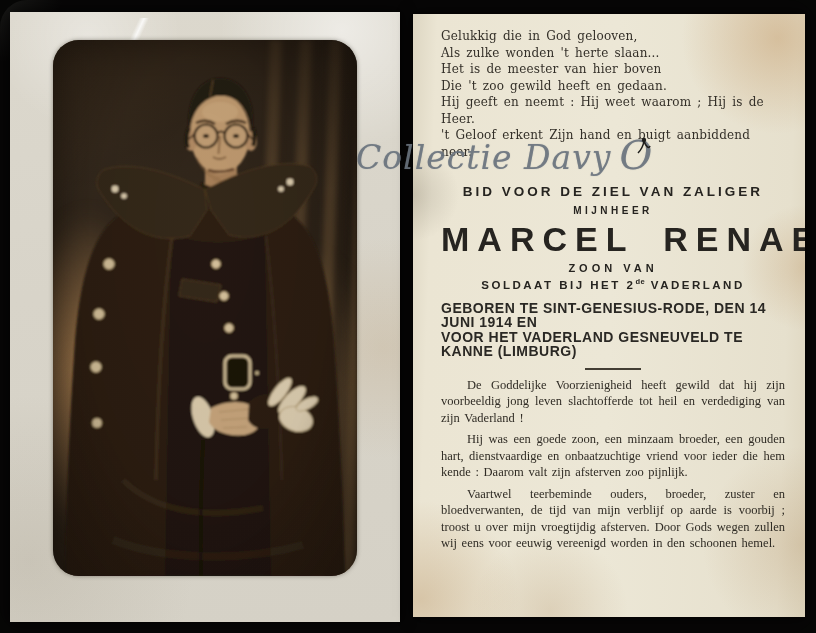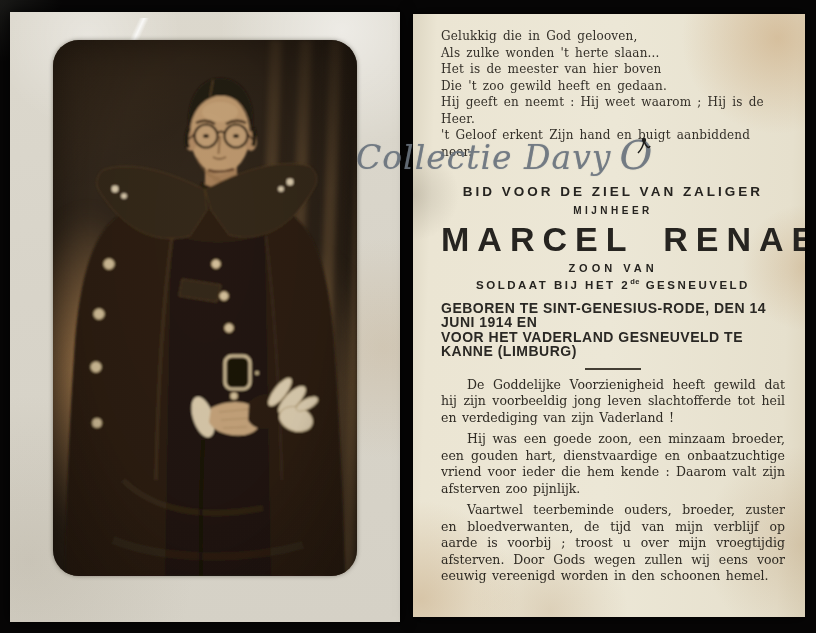--- a/index.html
+++ b/index.html
@@ -1,18 +1,18 @@
 <!DOCTYPE html>
 <html><head>
 <meta charset="utf-8">
 <style>
   html,body{margin:0;padding:0;background:#060605;}
   .scan{position:relative;width:816px;height:633px;background:
     radial-gradient(circle at 0% 0%, #1a1a18 0%, transparent 6%),
-    #070606;overflow:hidden;font-family:"DejaVu Serif", serif;}
+    #070606;overflow:hidden;font-family:"DejaVu Serif", serif;border-radius:27px;}
   .card{position:absolute;box-shadow:0 0 14px rgba(0,0,0,.9);}
   
   .card-front{left:10px;top:12px;width:390px;height:610px;
     background:
       radial-gradient(circle at 85% 3%, rgba(255,255,255,.5), transparent 18%),
       radial-gradient(circle at 20% 4%, rgba(255,255,255,.35), transparent 14%),
       radial-gradient(circle at 96% 55%, rgba(186,158,118,.25), transparent 22%),
       radial-gradient(circle at 5% 90%, rgba(150,140,120,.2), transparent 25%),
       linear-gradient(176deg,#dcd8cd 0%,#d8d4c9 45%,#d5d1c6 100%);}
   .crease{position:absolute;left:70px;top:6px;width:110px;height:40px;
@@ -54,21 +54,21 @@
   .zoon-van{margin-top:3px;font-size:11px;letter-spacing:4px;}
   .parents{margin-top:4px;white-space:nowrap;}
   .parents .small{font-size:10.5px;letter-spacing:1.2px;}
   .parents .large{font-size:13px;letter-spacing:1.2px;}
   .rank{margin-top:3px;font-size:11.5px;letter-spacing:2.5px;}
   .rank sup{font-size:7.5px;letter-spacing:.5px;}
   .vitals{margin-top:10px;font-family:"Liberation Sans", sans-serif;font-weight:bold;
     font-size:14px;letter-spacing:.5px;line-height:14.5px;color:#2a2824;}
   .rule-small{width:56px;border-top:2px solid #433e34;margin:9px auto 7px;}
   .body-copy p{margin:0 0 5px;font-size:12.5px;line-height:16.5px;text-align:justify;
-    text-indent:26px;word-spacing:1.5px;color:#2f2b24;}
+    text-indent:26px;word-spacing:1.5px;color:#2f2b24;font-family:Liberation Serif, serif;}
   
   .watermark{position:absolute;left:356px;top:132px;z-index:9;pointer-events:none;
     font-family:"DejaVu Serif", serif;font-style:italic;font-size:33px;
     color:rgba(104,114,124,.85);letter-spacing:1px;white-space:nowrap;
     text-shadow:0 0 1px rgba(104,114,124,.5);}
   .wm-o{font-size:40px;position:relative;margin-left:8px;}
   .wm-mark{position:absolute;left:52%;top:-14px;}
 </style>
 </head>
 <body>
@@ -192,21 +192,21 @@
         <div>Hij geeft en neemt : Hij weet waarom ; Hij is de Heer.</div>
         <div>'t Geloof erkent Zijn hand en buigt aanbiddend neer.</div>
       </div>
 
       <div class="center-block">
         <div class="invocation">BID VOOR DE ZIEL VAN ZALIGER</div>
         <div class="mijnheer">MIJNHEER</div>
         <div class="deceased-name">MARCEL RENAER</div>
         <div class="zoon-van">ZOON VAN</div>
         <div class="rank">
-          <span>SOLDAAT BIJ HET 2</span><sup>de</sup><span> GESNEUVELD</span>
+          <span>SOLDAAT BIJ HET 2</span><sup>de</sup><span> VADERLAND</span>
         </div>
       </div>
 
       <div class="vitals">
         <div>GEBOREN TE SINT-GENESIUS-RODE, DEN 14 JUNI 1914 EN</div>
         <div>VOOR HET VADERLAND GESNEUVELD TE KANNE (LIMBURG)</div>
       </div>
 
       <div class="rule-small"></div>
 

